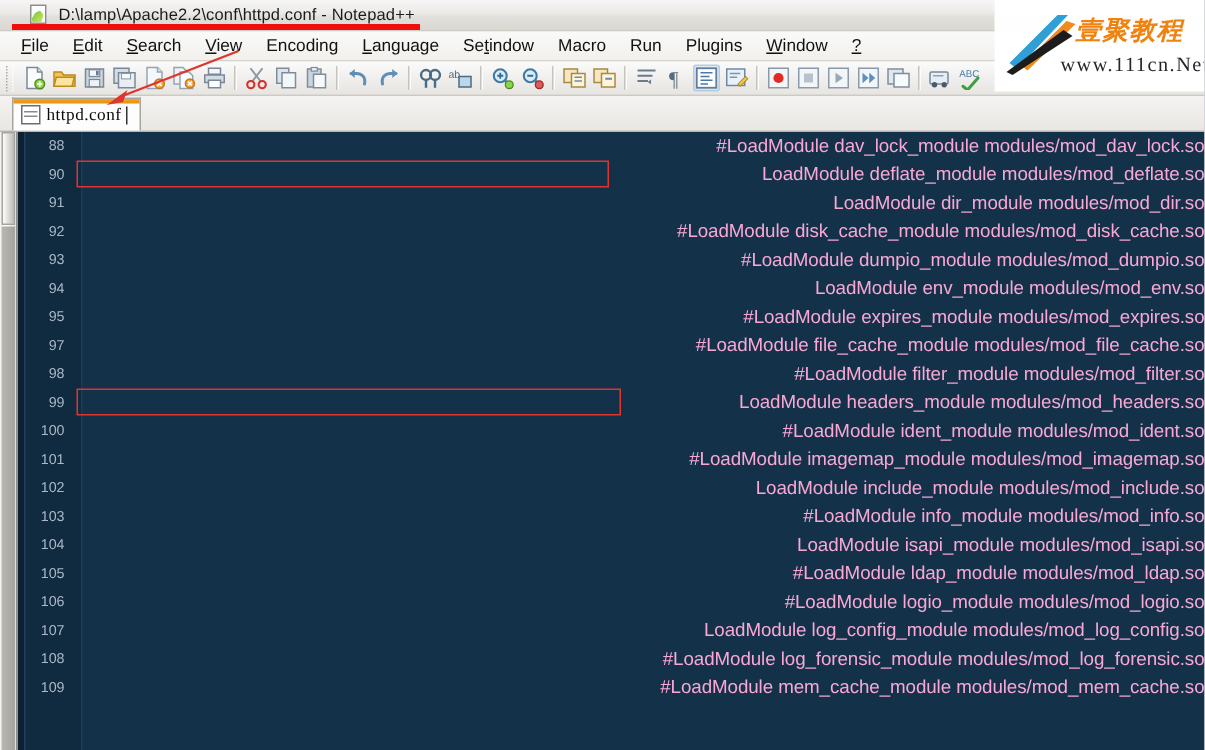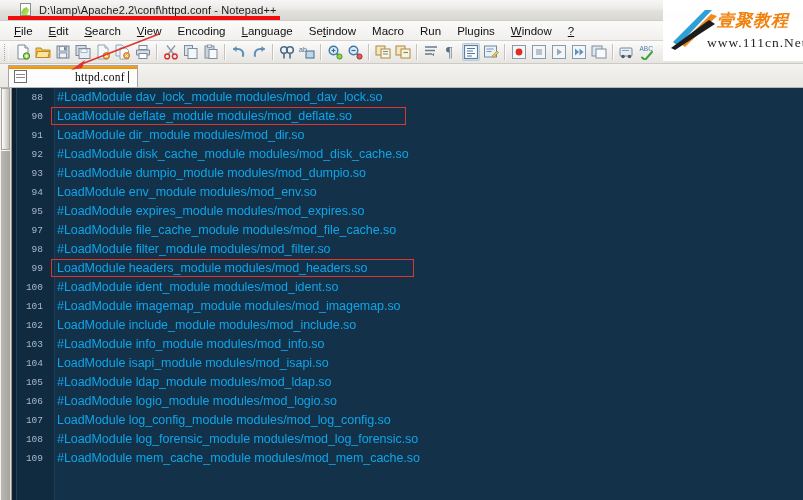--- a/index.html
+++ b/index.html
@@ -175,21 +175,20 @@
     background: #8a8a8a;
   }
   .tab-icon::before { top: 3px; }
   .tab-icon::after { top: 6px; }
   .tab-label {
     font-family: "Liberation Serif", serif;
     font-size: 11.5px;
     color: #0a0a0a;
     white-space: nowrap;
     letter-spacing: 0.3px;
-    margin-left: 44px;
   }
   .tab-caret {
     width: 1px; height: 12px;
     background: #333;
     margin-left: 3px;
   }
 
   
   .editor-wrap {
     position: absolute;
@@ -241,46 +240,47 @@
     display: flex;
     align-items: center;
     white-space: nowrap;
   }
   .gutter {
     width: 31px;
     flex: 0 0 auto;
     text-align: right;
     padding-right: 6px;
     box-sizing: border-box;
-    font-family: Liberation Mono, monospace;
+    font-family: Liberation Sans, sans-serif;
     font-size: 9.5px;
     color: #a9b8c6;
     background: #102a40;
     height: 19px;
     line-height: 19px;
   }
   .gutter-bar {
     position: absolute;
     left: 0; top: 0;
     width: 37px; height: 100%;
     background: #102a40;
     border-right: 1px solid #1b3e5c;
     box-sizing: border-box;
     z-index: 0;
   }
   .code-text {
     flex: 1 1 auto;
     padding-left: 8px;
     font-family: "Liberation Sans", sans-serif;
     font-size: 12.5px;
-    color: #0ea5e9;
+    color: #f9a8d4;
     line-height: 19px;
     position: relative;
     z-index: 1;
     letter-spacing: -0.05px;
+    text-align: right;
   }
   .code-line.boxed .code-text::before {
     content: "";
     position: absolute;
     left: 2px; top: 0px;
     width: var(--boxw, 350px);
     height: 18px;
     border: 1px solid #e0342e;
     box-sizing: border-box;
     pointer-events: none;

